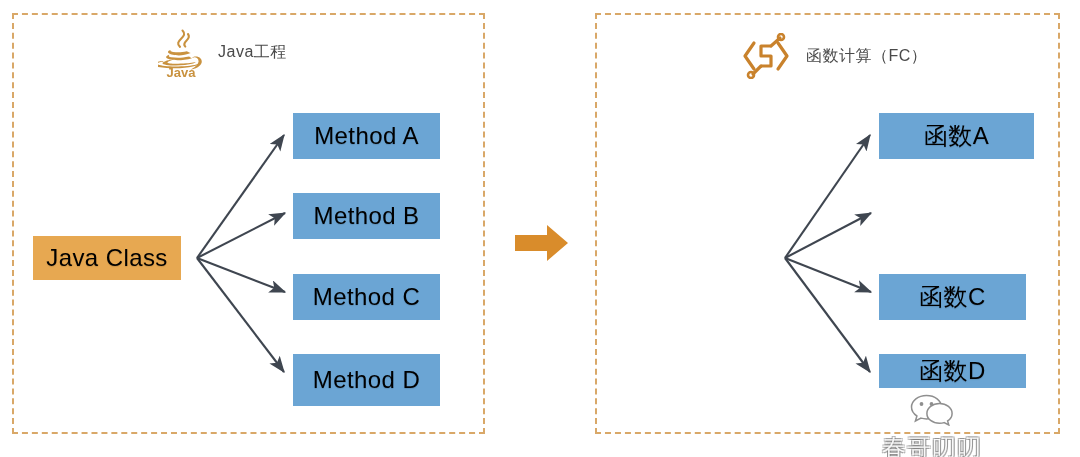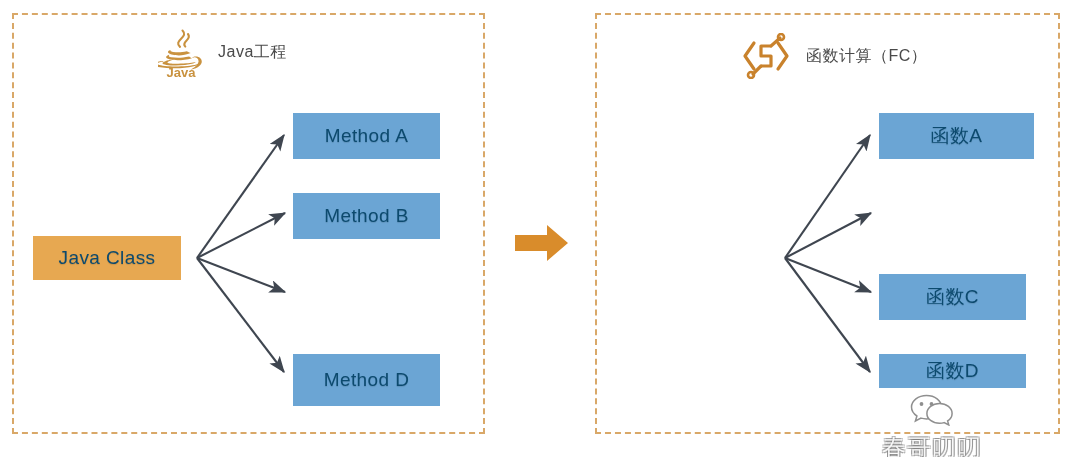--- a/index.html
+++ b/index.html
@@ -47,22 +47,22 @@
 
   .icon-box { display: block; line-height: 0; }
 
   
   .node {
     position: absolute;
     box-sizing: border-box;
     display: flex;
     align-items: center;
     justify-content: center;
-    color: #0c4a6e;
-    font-size: 19px;
+    color: #000000;
+    font-size: 24px;
     letter-spacing: 0.4px;
     text-shadow: 0 1px 1px rgba(0,0,0,0.12);
   }
   .node.blue   { background: #6ba5d4; }
   .node.orange { background: #e7a851; }
 
   
   #node-method-a { left: 293px; top: 113px; width: 147px; height: 46px; }
   #node-method-b { left: 293px; top: 193px; width: 147px; height: 46px; }
   #node-method-c { left: 293px; top: 274px; width: 147px; height: 46px; }
@@ -138,20 +138,21 @@
         </g>
         <text x="23" y="51" font-family="Liberation Sans, sans-serif" font-size="13" font-weight="bold" fill="#c9923f" text-anchor="middle">Java</text>
       </svg>
     </span>
     <span class="panel-title">Java工程</span>
   </div>
 
   <div class="node orange" id="node-java-class">Java Class</div>
   <div class="node blue" id="node-method-a">Method A</div>
   <div class="node blue" id="node-method-b">Method B</div>
+  <div class="node blue" id="node-method-c">Method C</div>
   <div class="node blue" id="node-method-d">Method D</div>
 
   <div class="panel" id="panel-right"></div>
 
   <div class="panel-header" id="header-right">
     <span class="icon-box">
       <svg width="52" height="46" viewBox="0 0 52 46" xmlns="http://www.w3.org/2000/svg">
         <g stroke="#c9822c" stroke-width="3.2" fill="none" stroke-linecap="round" stroke-linejoin="round">
           <polyline points="14,10 5,23 14,36"></polyline>
           <polyline points="38,10 47,23 38,36"></polyline>

